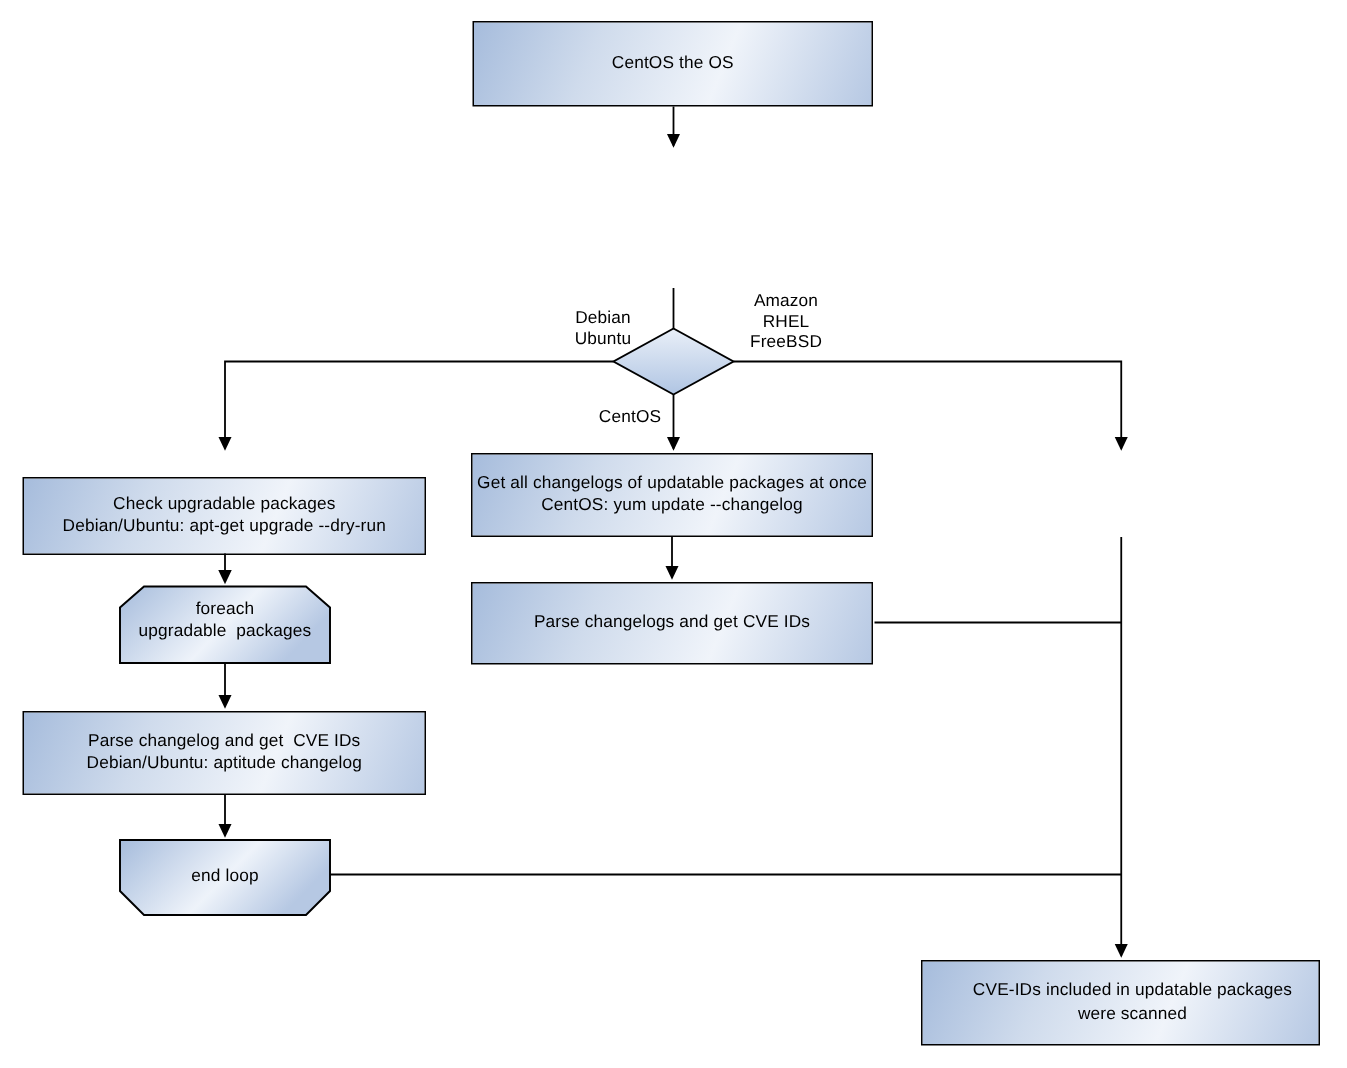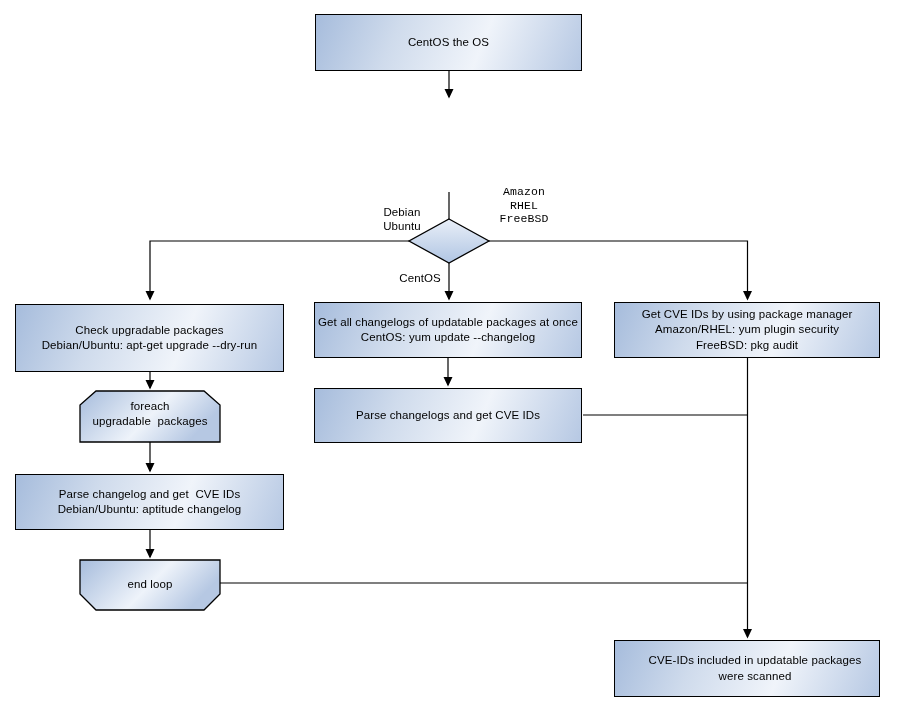--- a/index.html
+++ b/index.html
@@ -29,30 +29,30 @@
     background:transparent;border:none;
   }
   .edge-label{
     position:absolute;z-index:2;
     font-size:11.5px;line-height:13.5px;
     text-align:center;white-space:pre;letter-spacing:0.1px;
   }
   
   #n-detect     {left:315px;top:14px; width:267px;height:57px;}
   #n-installed  {left:315px;top:100px;width:267px;height:92px;}
-  #n-check      {left:15px; top:304px;width:269px;height:68px;}
+  #n-check      {left:15px; top:318px;width:269px;height:52px;}
   #n-parse-left {left:15px; top:474px;width:269px;height:56px;}
   #n-getall     {left:314px;top:302px;width:268px;height:56px;}
   #n-parse-mid  {left:314px;top:388px;width:268px;height:55px;}
   #n-getcve     {left:614px;top:302px;width:266px;height:56px;}
   #n-final      {left:614px;top:640px;width:266px;height:57px;padding-left:16px;}
   #t-foreach    {left:80px; top:391px;width:140px;height:46px;border-radius:23px;}
   #t-endloop    {left:80px; top:560px;width:140px;height:50px;}
   #l-left-branch  {left:358px;top:206px;width:88px;}
-  #l-right-branch {left:480px;top:185px;width:88px;font-family:Liberation Mono, monospace;}
+  #l-right-branch {left:480px;top:195px;width:88px;}
   #l-bottom-branch{left:384px;top:272px;width:72px;}
 </style>
 </head>
 <body>
 
 <div id="canvas">
 
   <svg id="edge-layer" width="898" height="712" viewBox="0 0 898 712">
     <defs>
       <marker id="arrow" markerWidth="11" markerHeight="10" refX="8" refY="4.5" orient="auto" markerUnits="userSpaceOnUse">
@@ -106,25 +106,20 @@
 
   <div class="node" id="n-parse-left">
     <span class="node-text">Parse changelog and get  CVE IDs
 Debian/Ubuntu: aptitude changelog</span>
   </div>
 
   <div class="node" id="n-parse-mid">
     <span class="node-text">Parse changelogs and get CVE IDs</span>
   </div>
 
-  <div class="node" id="n-getcve">
-    <span class="node-text">Get CVE IDs by using package manager
-Amazon/RHEL: yum plugin security
-FreeBSD: pkg audit</span>
-  </div>
 
   <div class="node" id="n-final">
     <span class="node-text">CVE-IDs included in updatable packages
 were scanned</span>
   </div>
 
   <div class="shape-overlay" id="t-foreach">
     <span class="shape-text">foreach
 upgradable  packages</span>
   </div>

